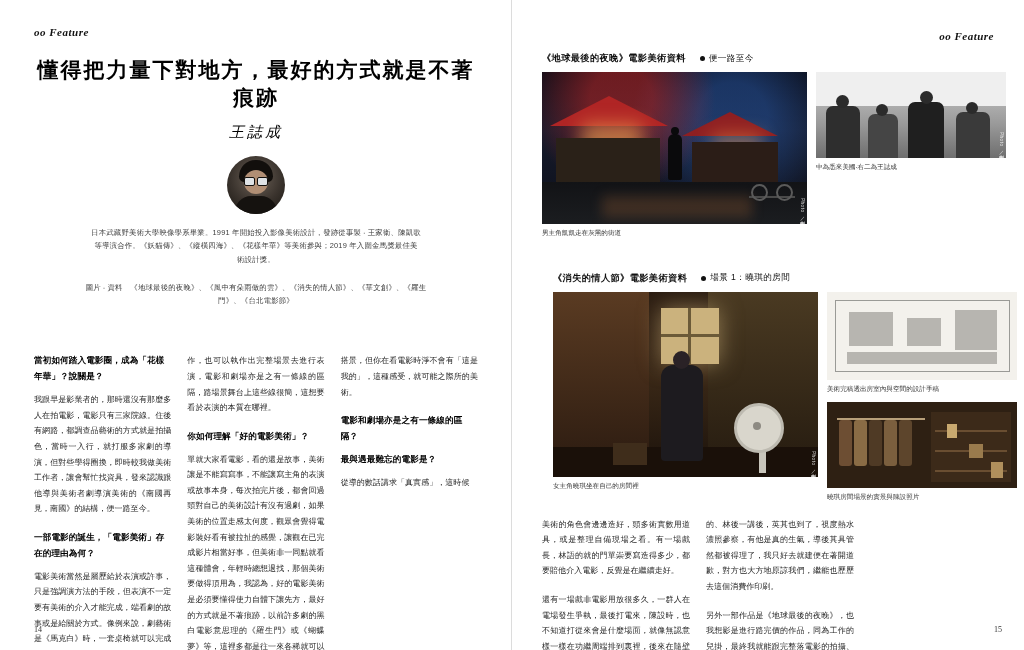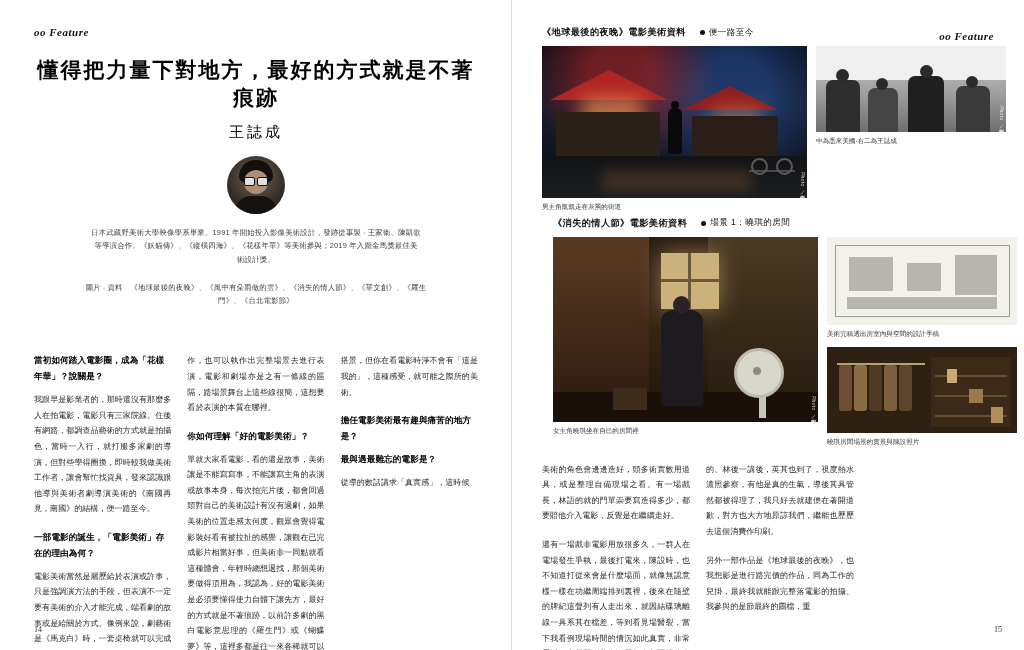--- a/index.html
+++ b/index.html
@@ -22,21 +22,21 @@
   .runhead-left{position:absolute;left:34px;top:26px;}
   .runhead-right{position:absolute;right:30px;top:30px;}
 
   
   .headline{
     margin-top:30px;text-align:center;font-size:21px;font-weight:700;
     letter-spacing:2px;color:#000;line-height:1.35;
     font-family:"Liberation Sans", sans-serif;
   }
   .byline{
-    margin-top:10px;text-align:center;font-size:15px;letter-spacing:3px;color:#000;
+    margin-top:10px;text-align:center;font-size:15px;letter-spacing:3px;color:#000;font-style:italic;
   }
   .portrait-wrap{margin-top:14px;display:flex;justify-content:center;}
   .portrait{
     width:58px;height:58px;border-radius:50%;overflow:hidden;position:relative;
     background:radial-gradient(circle at 50% 38%, #6d6258 0%, #3a332d 55%, #17140f 100%);
   }
   .portrait .hair{position:absolute;left:12px;top:4px;width:34px;height:22px;border-radius:18px 18px 6px 6px;background:#120f0c;}
   .portrait .face{position:absolute;left:17px;top:14px;width:24px;height:24px;border-radius:50%;background:#b08e74;}
   .portrait .glass{position:absolute;left:17px;top:21px;width:24px;height:7px;}
   .portrait .glass i{position:absolute;top:0;width:9px;height:7px;border:1.4px solid #14110e;border-radius:2px;background:#dfe3e6;}
@@ -208,35 +208,35 @@
         <div class="qa-q">一部電影的誕生，「電影美術」存在的理由為何？</div>
         <div class="qa-a">電影美術當然是屬歷給於表演或許事，只是強調演方法的手段，但表演不一定要有美術的介入才能完成，端看劇的故事或是給關於方式。像例來說，劇藝術是《馬克白》時，一套桌椅就可以完成表演；若即其實是為如一點著之關則可能那麼呆板。</div>
       </div>
       <div class="col">
         <div class="qa-a">作，也可以執作出完整場景去進行表演，電影和劇場亦是之有一條線的區隔，路場景舞台上這些線很簡，這想要看於表演的本質在哪裡。</div>
         <div class="qa-q">你如何理解「好的電影美術」？</div>
         <div class="qa-a">單就大家看電影，看的還是故事，美術讓是不能寫寫事，不能讓寫主角的表演或故事本身，每次拍完片後，都會回過頭對自己的美術設計有沒有過劇，如果美術的位置走感太何度，觀眾會覺得電影裝好看有被拉扯的感覺，讓觀在已完成影片相當好事，但美術非一同點就看這種體會，年輕時總想退找，那個美術要做得頂用為，我認為，好的電影美術是必須要懂得使力自體下讓先方，最好的方式就是不著痕跡，以前許多劇的黑白電影意思理的《羅生門》或《蝴蝶夢》等，這裡多都是往一來各稀就可以完成表演，若節裏劇就是不同事。</div>
       </div>
       <div class="col">
         <div class="qa-a">搭景，但你在看電影時淨不會有「這是我的」，這種感受，就可能之際所的美術。</div>
-        <div class="qa-q">擔任電影美術最有趣與痛苦的地方是？</div>
+        <div class="qa-q">電影和劇場亦是之有一條線的區隔？</div>
         <div class="qa-q">最與遇最難忘的電影是？</div>
         <div class="qa-a">從導的數話講求「真實感」，這時候</div>
       </div>
     </div>
 
     <div class="folio folio-left">14</div>
   </div>
 
   <div class="gutter"></div>
 
   <div class="page page-right">
     <div class="runhead runhead-right">oo Feature</div>
 
-    <div style="">
+    <div style="margin-top:26px;">
       <div class="sec-head">
         <div class="sec-title">《地球最後的夜晚》電影美術資料</div>
         <div class="sec-sub">
           <span class="dot"></span>
           <span>便一路至今</span>
         </div>
       </div>
 
       <div class="block">
         <div>
@@ -273,21 +273,21 @@
                 <div class="head h3"></div>
                 <div class="head h4"></div>
               <div class="credit-v">Photo／劇照團隊</div>
             </div>
             <div class="cap">中為悉來美國‧右二為王誌成</div>
           </div>
         </div>
       </div>
     </div>
 
-    <div style="margin-top:4px;padding-left:11px;">
+    <div style="margin-top:33px;padding-left:11px;">
       <div class="sec-head">
         <div class="sec-title">《消失的情人節》電影美術資料</div>
         <div class="sec-sub">
           <span class="dot"></span>
           <span>場景 1：曉琪的房間</span>
         </div>
       </div>
 
       <div class="block">
         <div>

